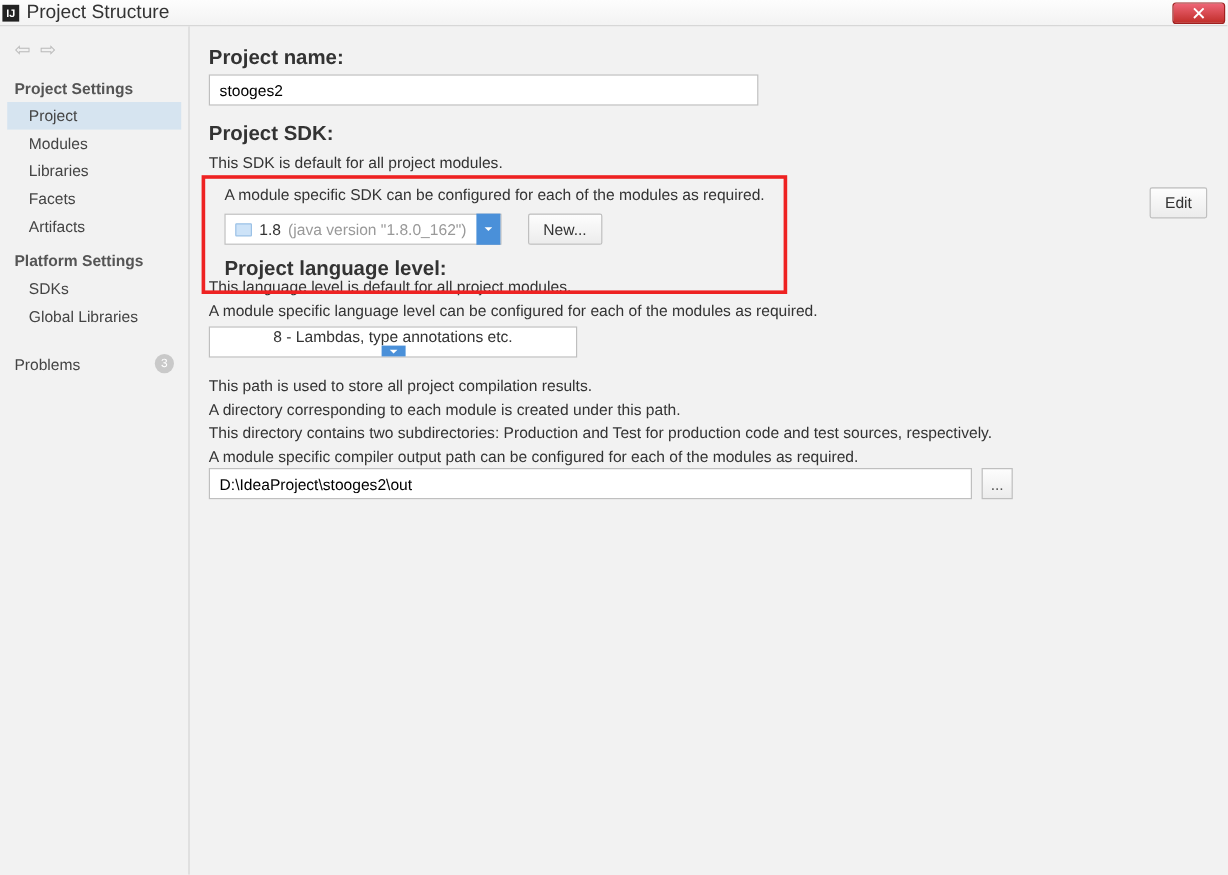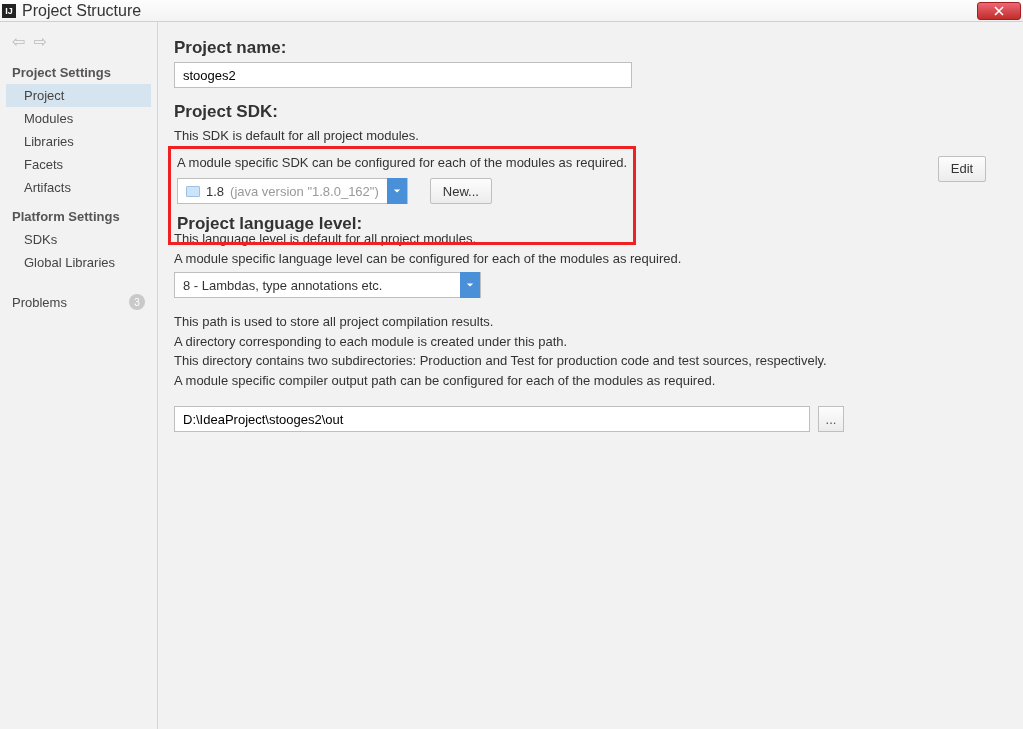--- a/index.html
+++ b/index.html
@@ -16,31 +16,31 @@
 .navarrows .arrow { color: #bbb; font-size: 16px; cursor: pointer; }
 .group-header { font-weight: bold; color: #555; font-size: 13px; padding: 4px 6px; }
 .navitem { padding: 4px 6px 4px 18px; color: #444; cursor: pointer; font-size: 13px; display:flex; align-items:center; justify-content:space-between;}
 .navitem.selected { background: #d6e4f0; }
 .badge { width: 16px; height: 16px; border-radius: 50%; background: #c9c9c9; color: #fff; font-size: 10px; display: inline-flex; align-items: center; justify-content: center; }
 .content { flex: 1; background: #f2f2f2; padding: 10px 16px; overflow: auto; }
 .label { font-weight: bold; font-size: 17px; margin-bottom: 4px; margin-top: 6px; }
 .textinput { width: 458px; height: 26px; border: 1px solid #bfbfbf; background: #fff; padding: 0 8px; font-size: 13px; }
 .desc { font-size: 13px; color: #333; line-height: 1.5; }
 .sdkrow { display: flex; align-items: flex-end; gap: 22px; margin-top: 6px; }
-.redbox { border: 3px solid #e22; padding: 4px 6px; display: inline-block; position: relative; margin-left:-6px; }
+.redbox { border: 3px solid #e22; padding: 4px 16px; display: inline-block; position: relative; margin-left:-6px; }
 .sdkselect { display: inline-flex; align-items: center; border: 1px solid #bfbfbf; background: #fff; height: 26px; font-size: 13px; cursor: pointer; }
 .sdkselect .body { padding: 0 8px; display: flex; align-items: center; gap: 6px; }
 .sdkselect .folder { width: 14px; height: 11px; background: #cde3f8; border: 1px solid #9bc1e6; border-radius: 1px; display:inline-block; }
 .sdkselect .ver { color: #999; }
 .dd { width: 20px; height: 26px; background: #4a90d9; display: flex; align-items: center; justify-content: center; }
 .dd svg { width: 8px; height: 8px; fill: #fff; }
 .btn { height: 26px; border: 1px solid #bfbfbf; background: linear-gradient(#fdfdfd,#ececec); padding: 0 12px; font-size: 13px; cursor: pointer; border-radius: 2px; color:#333; }
-.langselect { display: flex; width: 307px; height: 26px; border: 1px solid #bfbfbf; background: #fff; align-items: center; cursor: pointer; margin-top:4px; }
+.langselect { display: flex; width: 307px; height: 26px; border: 1px solid #bfbfbf; background: #fff; align-items: center; cursor: pointer; margin-top:4px;flex-direction:column; }
 .langselect .body { flex: 1; padding: 0 8px; font-size: 13px; }
-.outrow { display: flex; align-items: flex-end; gap: 8px; margin-top:16px; }
+.outrow { display: flex; align-items: flex-end; gap: 8px; margin-top:0; }
 .outinput { flex: 0 0 636px; height: 26px; border: 1px solid #bfbfbf; background: #fff; padding: 0 8px; font-size: 13px; }
 .browse { width: 26px; height: 26px; border: 1px solid #bfbfbf; background: linear-gradient(#fdfdfd,#ececec); display: flex; align-items: center; justify-content: center; cursor: pointer; font-size: 13px; color:#555;}
 .section { margin-bottom: 14px; }
 </style>
 </head>
 <body>
 
 <div class="titlebar">
   <span class="ico">IJ</span>
   <span class="title">Project Structure</span>

